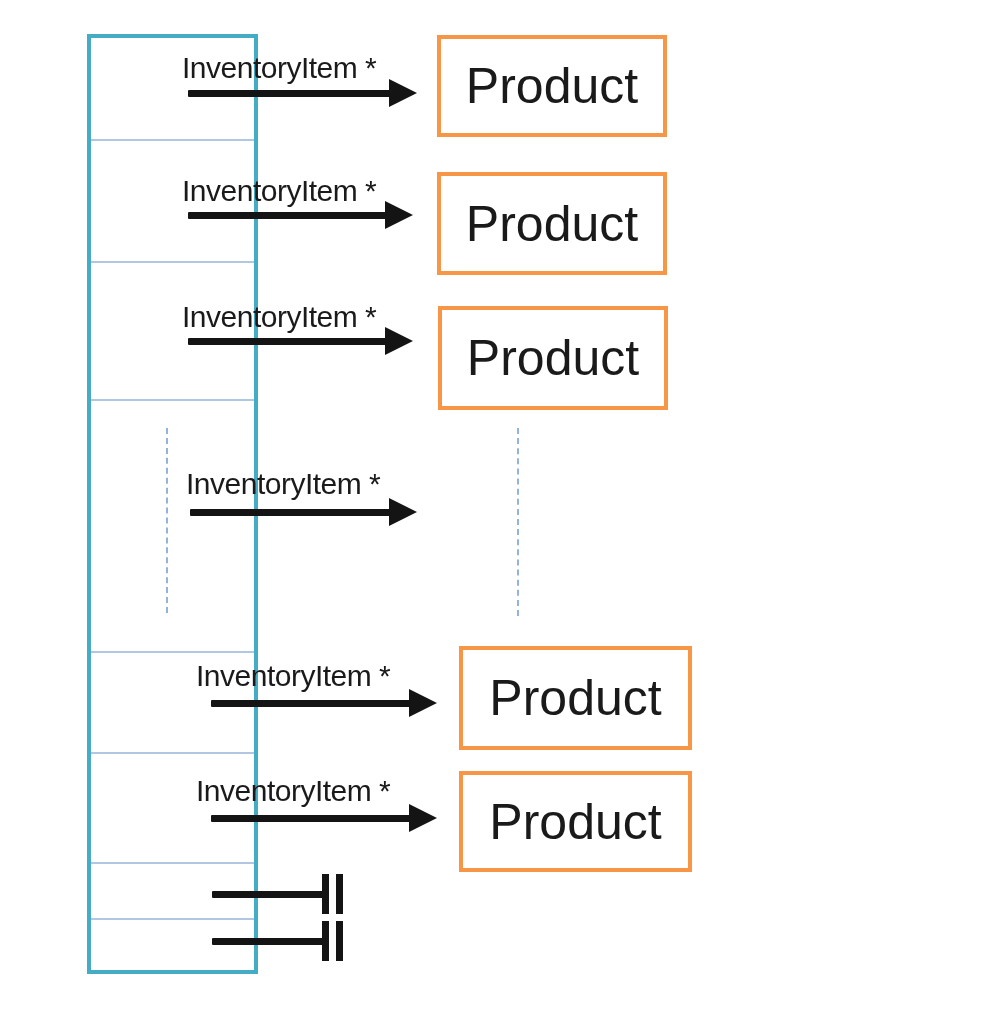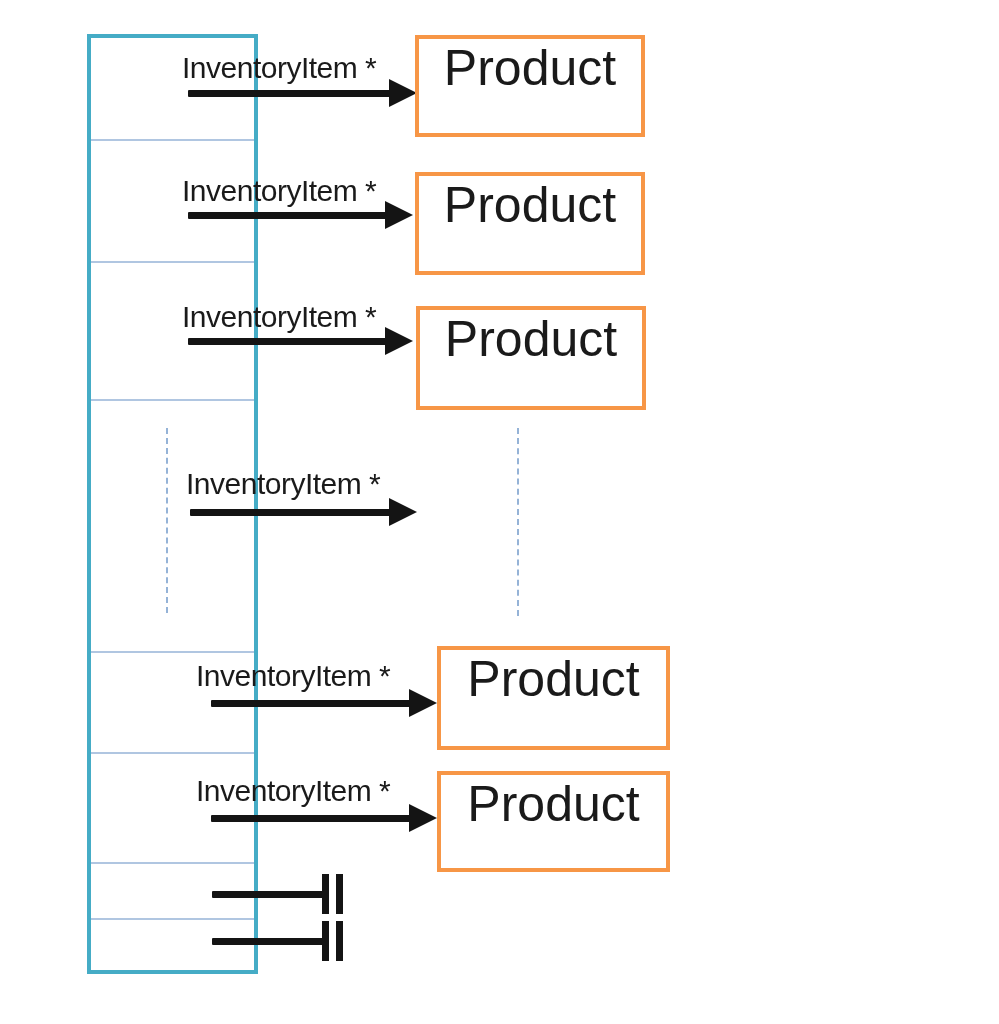--- a/index.html
+++ b/index.html
@@ -47,23 +47,24 @@
     border-bottom:14px solid transparent;
     border-left:28px solid var(--arrow);
   }
   
   .null-bar{position:absolute;width:7px;height:40px;background:var(--arrow);}
   
   .product-box{
     position:absolute;
     border:4px solid var(--product-border);
     background:#fff;
-    display:flex;justify-content:center;
+    display:flex;align-items:center;justify-content:center;
     color:var(--text);
     font-size:50px;
+    margin-left:22px;
   }
 </style>
 </head>
 <body>
 
 <div class="stage">
 
   <div class="inv-table">
     <div class="row-divider" style="top:101px"></div>
     <div class="row-divider" style="top:223px"></div>

